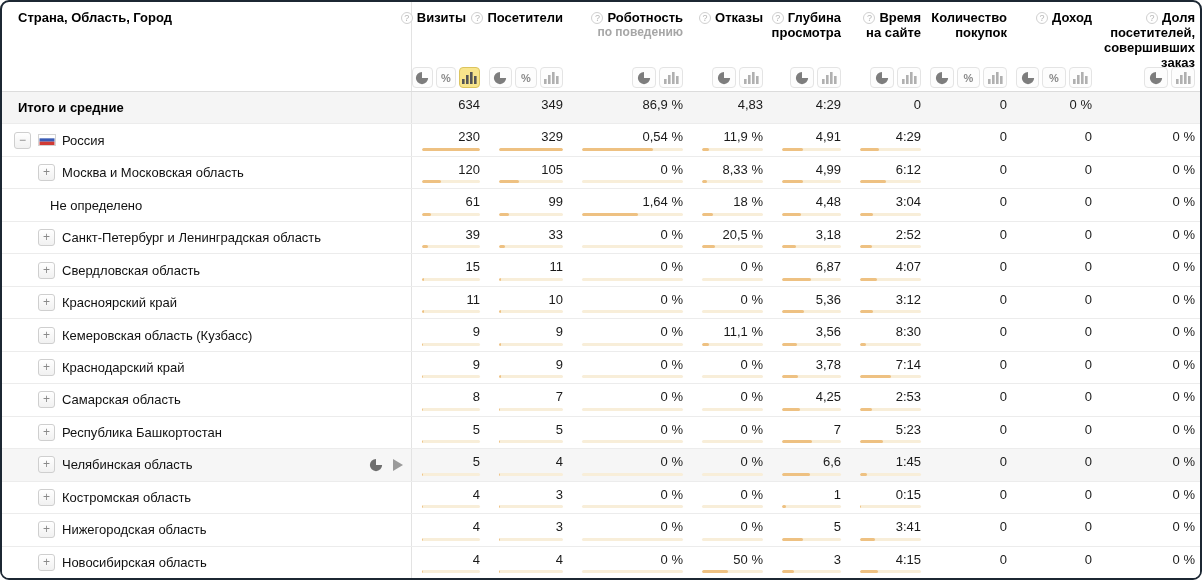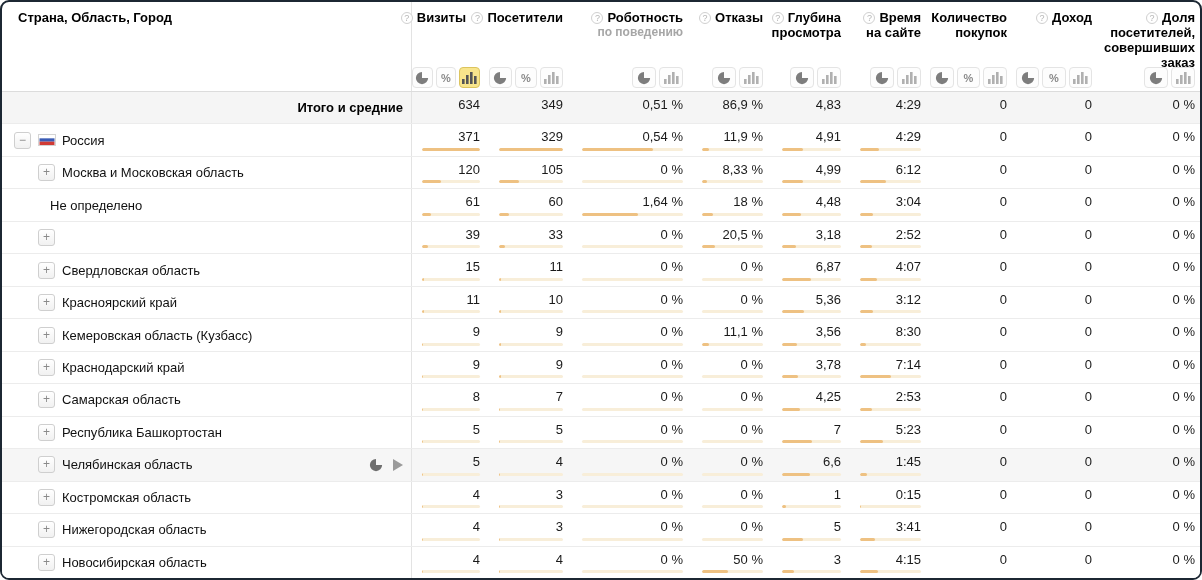--- a/index.html
+++ b/index.html
@@ -326,33 +326,29 @@
   <rect x="8" y="1" width="2.6" height="12" fill="#b0b0b0"></rect>
   <rect x="12" y="5" width="2.6" height="8" fill="#b0b0b0"></rect>
             </svg>
           </span>
         </div>
       </div>
   </div>
   <div class="tbody">
 
   <div class="grid-row row total">
-        <div class="cell name-cell" style="padding-left: 16px; justify-content: flex-end;">
+        <div class="cell name-cell" style="padding-left: 16px;">
           <span class="label">Итого и средние</span>
         </div>
         <div class="cell num-cell">
           <span class="val">634</span>
           <span class="minibar hidden"></span>
         </div>
         <div class="cell num-cell">
           <span class="val">349</span>
-          <span class="minibar hidden"></span>
-        </div>
-        <div class="cell num-cell">
-          <span class="val">0,51 %</span>
           <span class="minibar hidden"></span>
         </div>
         <div class="cell num-cell">
           <span class="val">86,9 %</span>
           <span class="minibar hidden"></span>
         </div>
         <div class="cell num-cell">
           <span class="val">4,83</span>
           <span class="minibar hidden"></span>
         </div>
@@ -377,21 +373,21 @@
         <div class="cell name-cell" style="padding-left: 12px;">
           <span class="expander">−</span>
           <svg class="flag" width="18" height="12" viewBox="0 0 18 12">
   <rect width="18" height="4" fill="#ffffff"></rect>
             <rect y="4" width="18" height="4" fill="#3a5bb5"></rect>
             <rect y="8" width="18" height="4" fill="#d03a34"></rect>
           </svg>
           <span class="label">Россия</span>
         </div>
         <div class="cell num-cell">
-          <span class="val">371</span>
+          <span class="val">230</span>
           <span class="minibar">
             <i style="width:100%"></i>
           </span>
         </div>
         <div class="cell num-cell">
           <span class="val">329</span>
           <span class="minibar">
             <i style="width:100%"></i>
           </span>
         </div>
@@ -490,21 +486,21 @@
         <div class="cell name-cell" style="padding-left: 48px;">
           <span class="label">Не определено</span>
         </div>
         <div class="cell num-cell">
           <span class="val">61</span>
           <span class="minibar">
             <i style="width:16%"></i>
           </span>
         </div>
         <div class="cell num-cell">
-          <span class="val">60</span>
+          <span class="val">99</span>
           <span class="minibar">
             <i style="width:16%"></i>
           </span>
         </div>
         <div class="cell num-cell">
           <span class="val">1,64 %</span>
           <span class="minibar">
             <i style="width:55%"></i>
           </span>
         </div>
@@ -535,20 +531,21 @@
           <span class="minibar hidden"></span>
         </div>
         <div class="cell num-cell">
           <span class="val">0 %</span>
           <span class="minibar hidden"></span>
         </div>
       </div>
       <div class="grid-row row">
         <div class="cell name-cell" style="padding-left: 36px;">
           <span class="expander">+</span>
+          <span class="label">Санкт-Петербург и Ленинградская область</span>
         </div>
         <div class="cell num-cell">
           <span class="val">39</span>
           <span class="minibar">
             <i style="width:11%"></i>
           </span>
         </div>
         <div class="cell num-cell">
           <span class="val">33</span>
           <span class="minibar">

